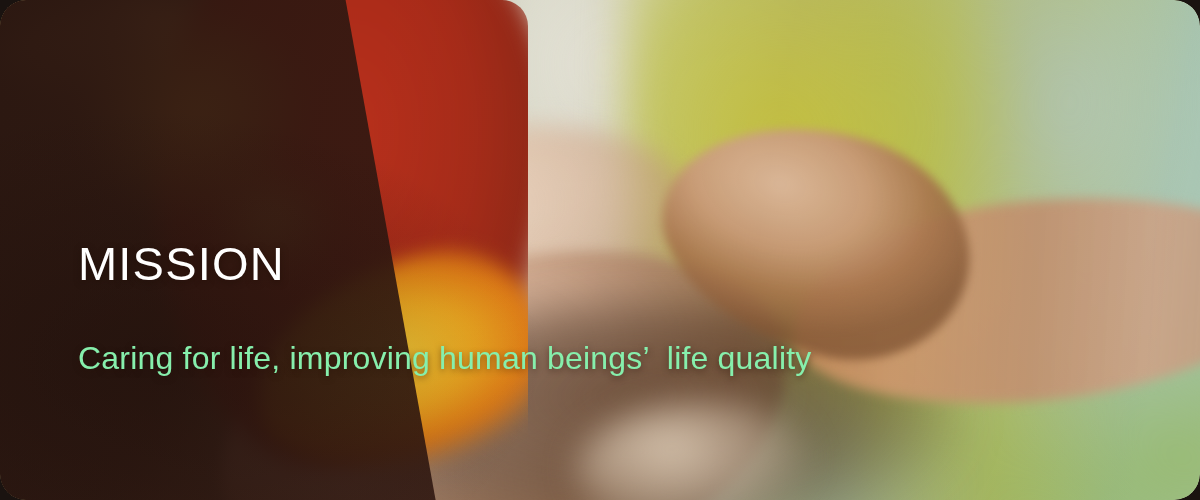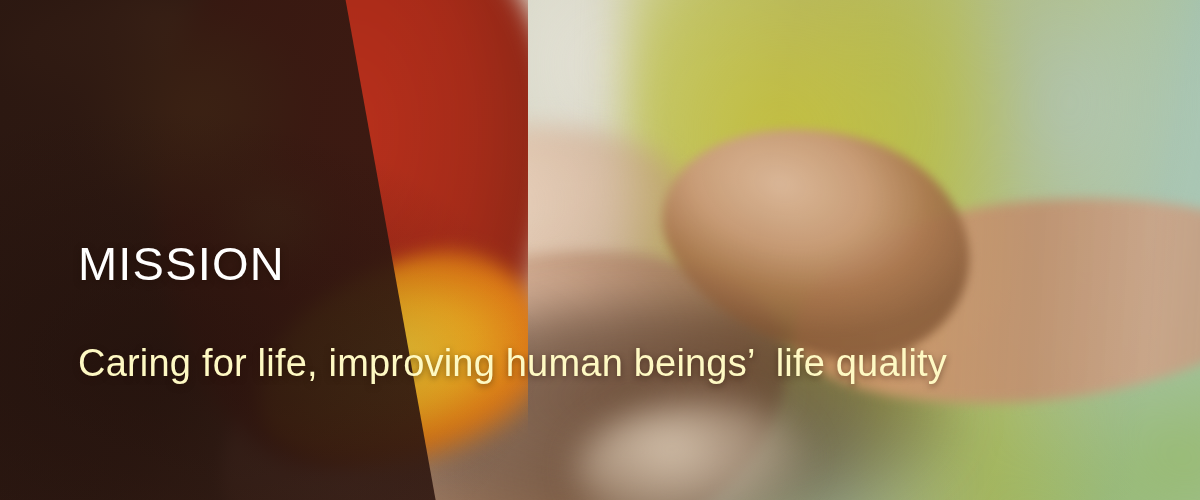--- a/index.html
+++ b/index.html
@@ -1,21 +1,21 @@
 <!DOCTYPE html>
 <html><head>
 <meta charset="utf-8">
 <title>Mission Banner</title>
 <style>
   html, body {
     margin: 0;
     padding: 0;
     background: #1a1310;
   }
-  * { box-sizing: border-box; }
+  * { box-sizing: border-box; border-radius: 26px; }
 
   .banner {
     position: relative;
     width: 1200px;
     height: 500px;
     overflow: hidden;
     font-family: "Liberation Sans", "DejaVu Sans", sans-serif;
     background: #6b5a44;
     isolation: isolate;
   }
@@ -270,22 +270,22 @@
     line-height: 1.0;
     font-weight: 400;
     letter-spacing: 1.2px;
     text-shadow: 0 2px 7px rgba(30,12,6,0.55);
     white-space: nowrap;
   }
 
   .subtitle {
     margin: 0;
     padding-top: 44px;
-    color: #fef9c3;
-    font-size: 38px;
+    color: #86efac;
+    font-size: 32px;
     line-height: 1.72;
     font-weight: 400;
     letter-spacing: 0.2px;
     text-shadow: 0 2px 6px rgba(40,16,8,0.5);
   }
   .subtitle .line { display: block; white-space: pre; }
 </style>
 </head>
 <body>
 

